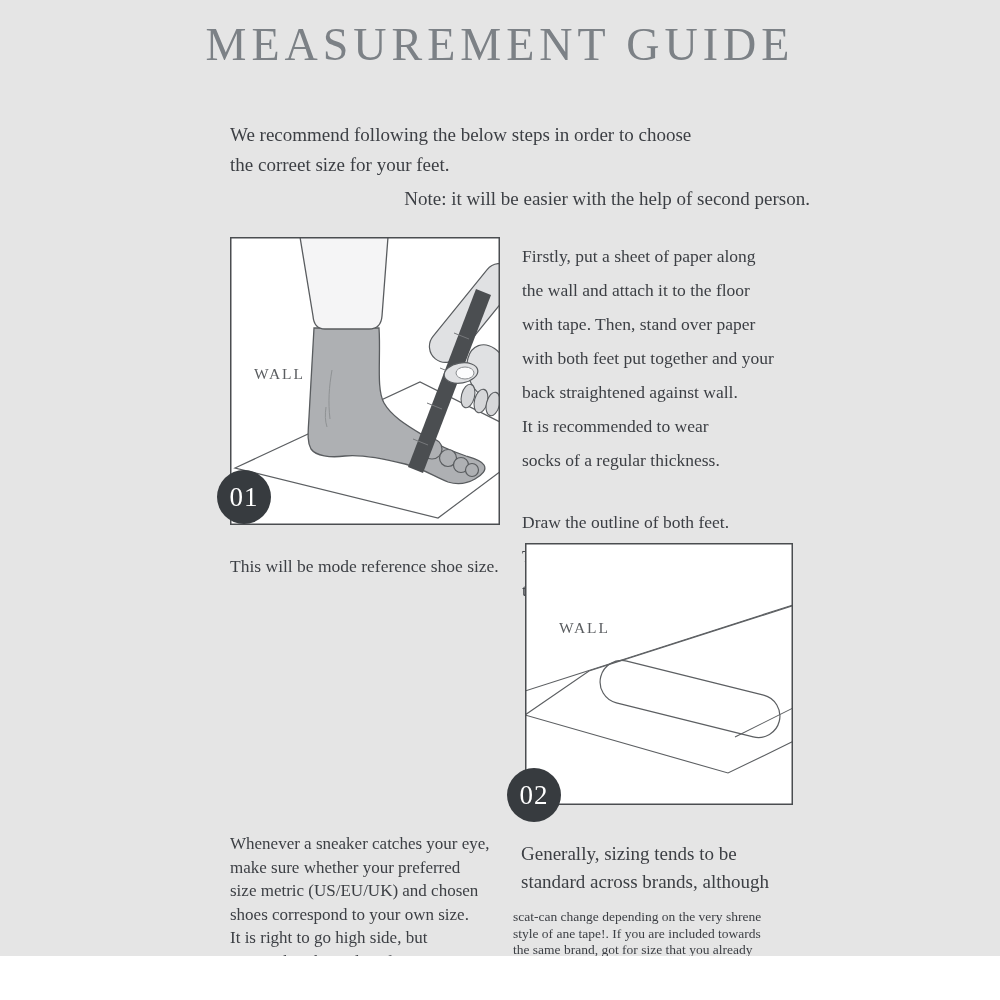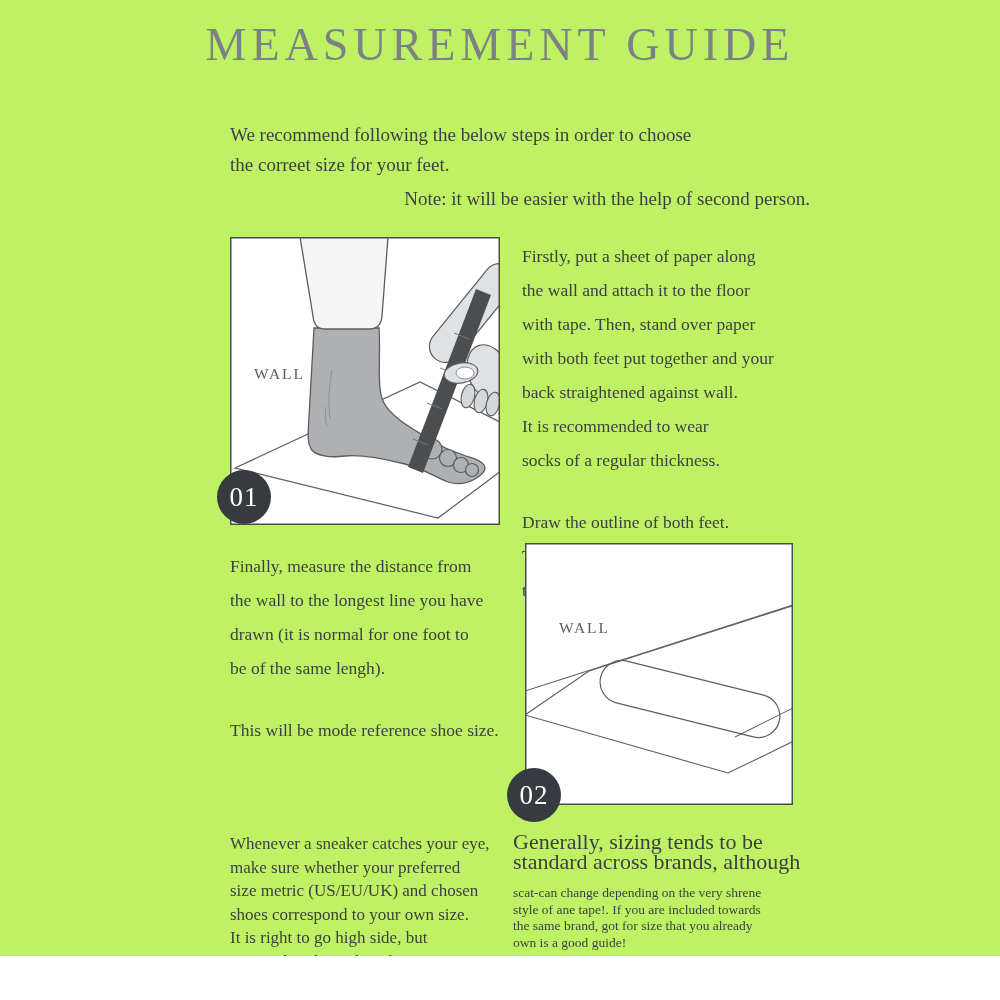--- a/index.html
+++ b/index.html
@@ -1,20 +1,20 @@
 <!DOCTYPE html>
 <html><head>
 <meta charset="utf-8">
 <style>
   html,body { margin:0; padding:0; background:#ffffff; }
   .page {
     position: relative;
     width: 1000px;
     height: 956px;
-    background: #bef264;
+    background: #e5e5e5;
     overflow: hidden;
     font-family: "Liberation Serif", "DejaVu Serif", serif;
     color: #3c3f44;
   }
   .abs { position: absolute; margin: 0; }
   .pre { white-space: pre-line; }
 
   .title {
     top: 22px; left: 0; width: 1000px;
     text-align: center;
@@ -31,21 +31,21 @@
   .illus2 { top: 543px; left: 525px; width: 268px; height: 262px; }
 
   .step-text { font-size: 17.5px; line-height: 34px; }
   .step1-text { top: 239px; left: 522px; width: 300px; }
   .step2-text { top: 549px; left: 230px; width: 330px; }
   .step-text p { margin: 0; }
   .step-text p + p { margin-top: 28px; }
 
   .bottom-left  { top: 832px; left: 230px; width: 300px; font-size: 17px;   line-height: 23.5px; }
   .bottom-right { top: 832px; left: 513px; width: 310px; }
-  .bottom-right .lead  { margin: 0; font-size: 22px; line-height: 20px; }
+  .bottom-right .lead  { margin: 8px; font-size: 19px; line-height: 28px; }
   .bottom-right .small { margin: 13px 0 0 0; font-size: 13.5px; line-height: 16.5px; }
 
   .badge {
     position: absolute;
     width: 54px; height: 54px;
     border-radius: 50%;
     background: #373b3f;
     color: #ffffff;
     display: flex; align-items: center; justify-content: center;
     font-size: 27px;
@@ -122,24 +122,20 @@
 with both feet put together and your
 back straightened against wall.
 It is recommended to wear
 socks of a regular thickness.</p>
     <p class="pre">Draw the outline of both feet.
 Then draw a straight line where
 the outime is longest.</p>
   </div>
 
   <div class="abs step-text step2-text">
-    <p class="pre">Finally, measure the distance from
-the wall to the longest line you have
-drawn (it is normal for one foot to
-be of the same lengh).</p>
     <p class="pre">This will be mode reference shoe size.</p>
   </div>
 
   <div class="illus illus2">
     <svg width="268" height="262" viewBox="0 0 268 262">
       <rect x="0" y="0" width="268" height="262" fill="#ffffff"></rect>
 
       <line x1="0" y1="148" x2="268" y2="62" stroke="#5c5f62" stroke-width="1.1"></line>
 
       <polygon points="64,128 320,46 368,150 203,230 0,172" fill="#ffffff" stroke="#5c5f62" stroke-width="1.1"></polygon>

